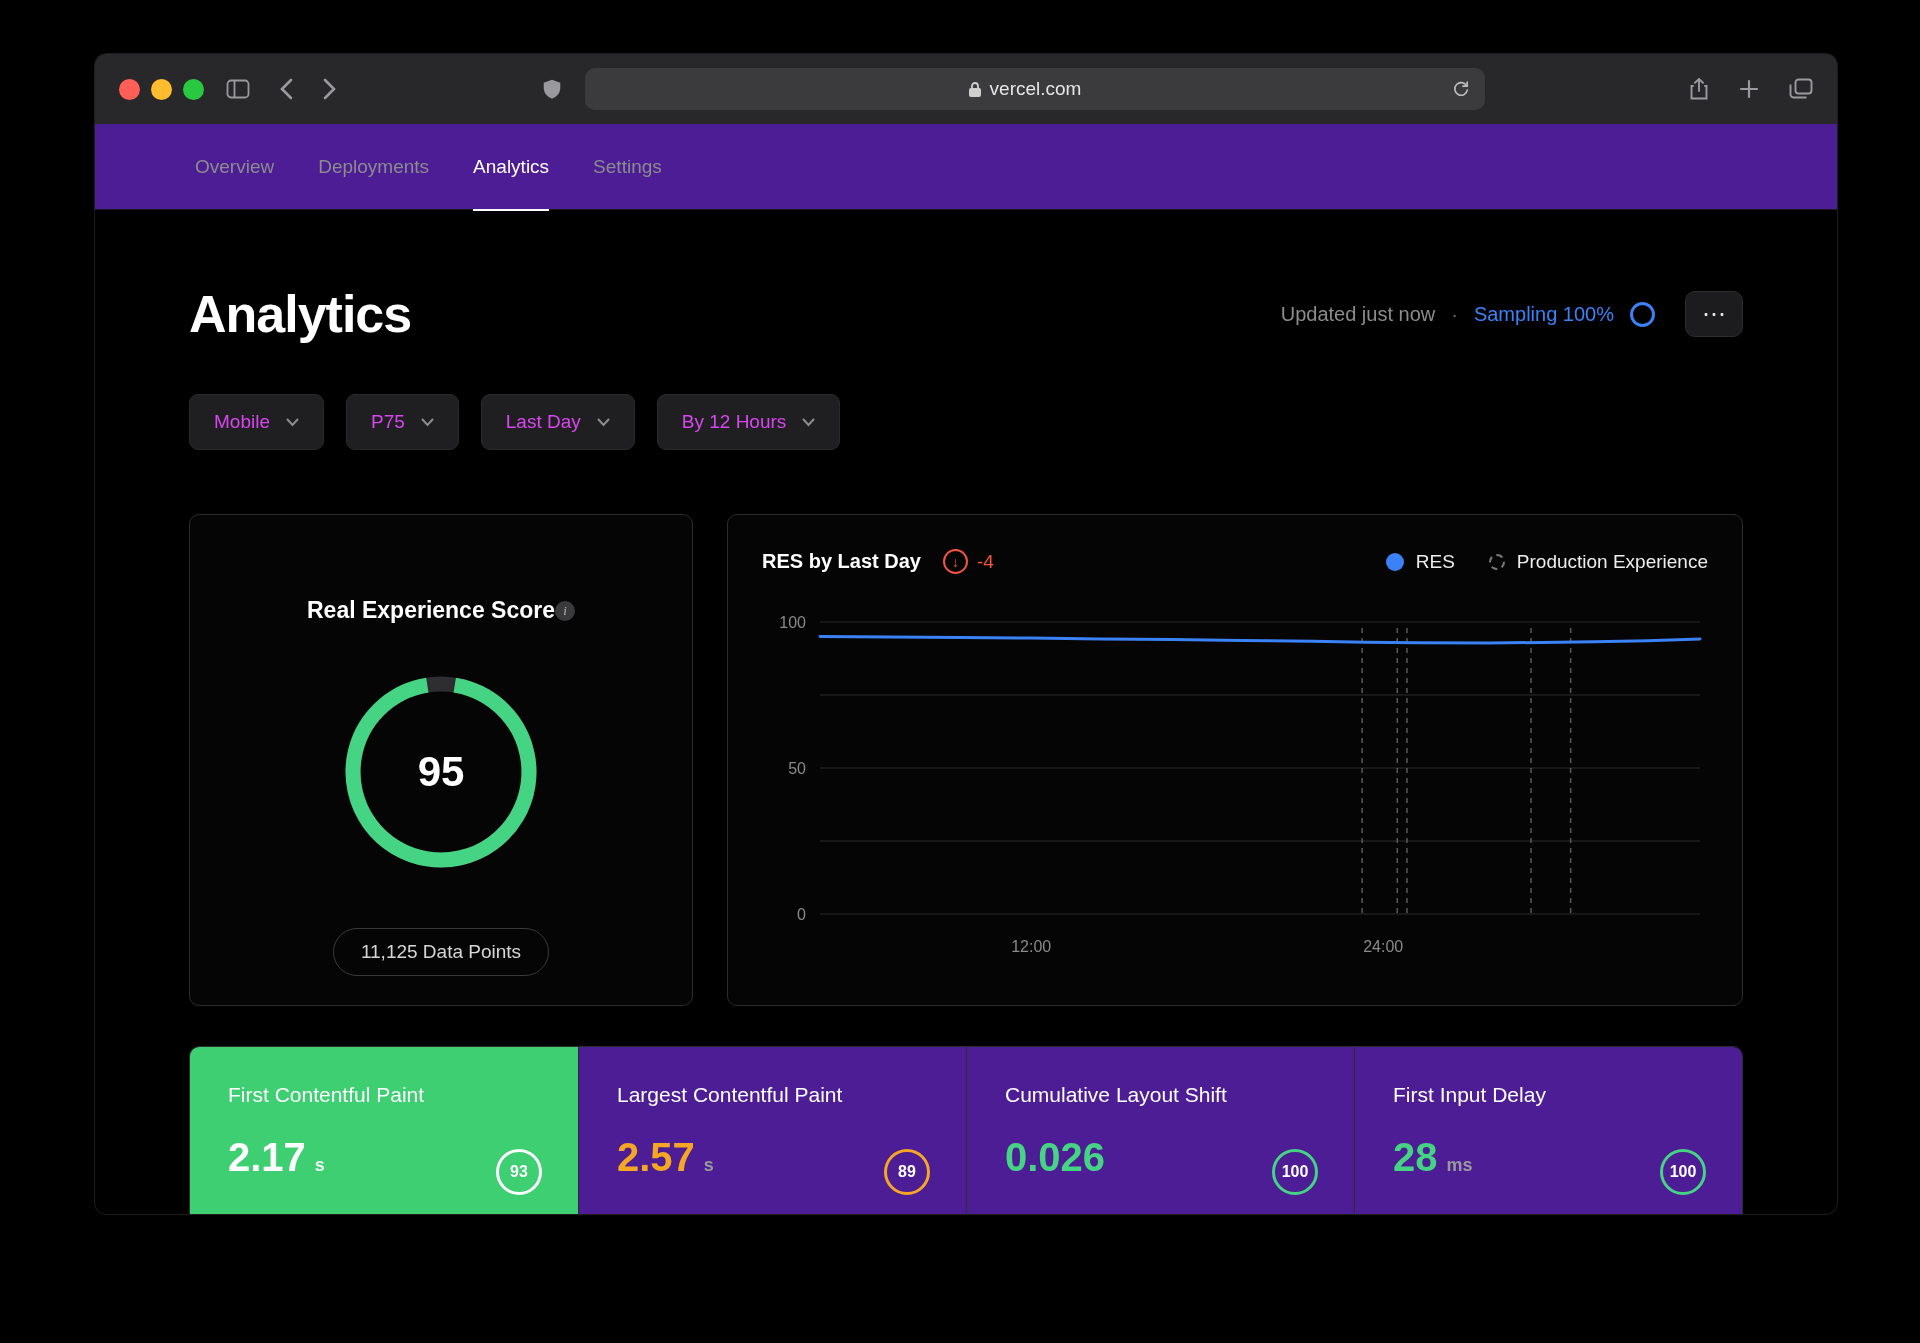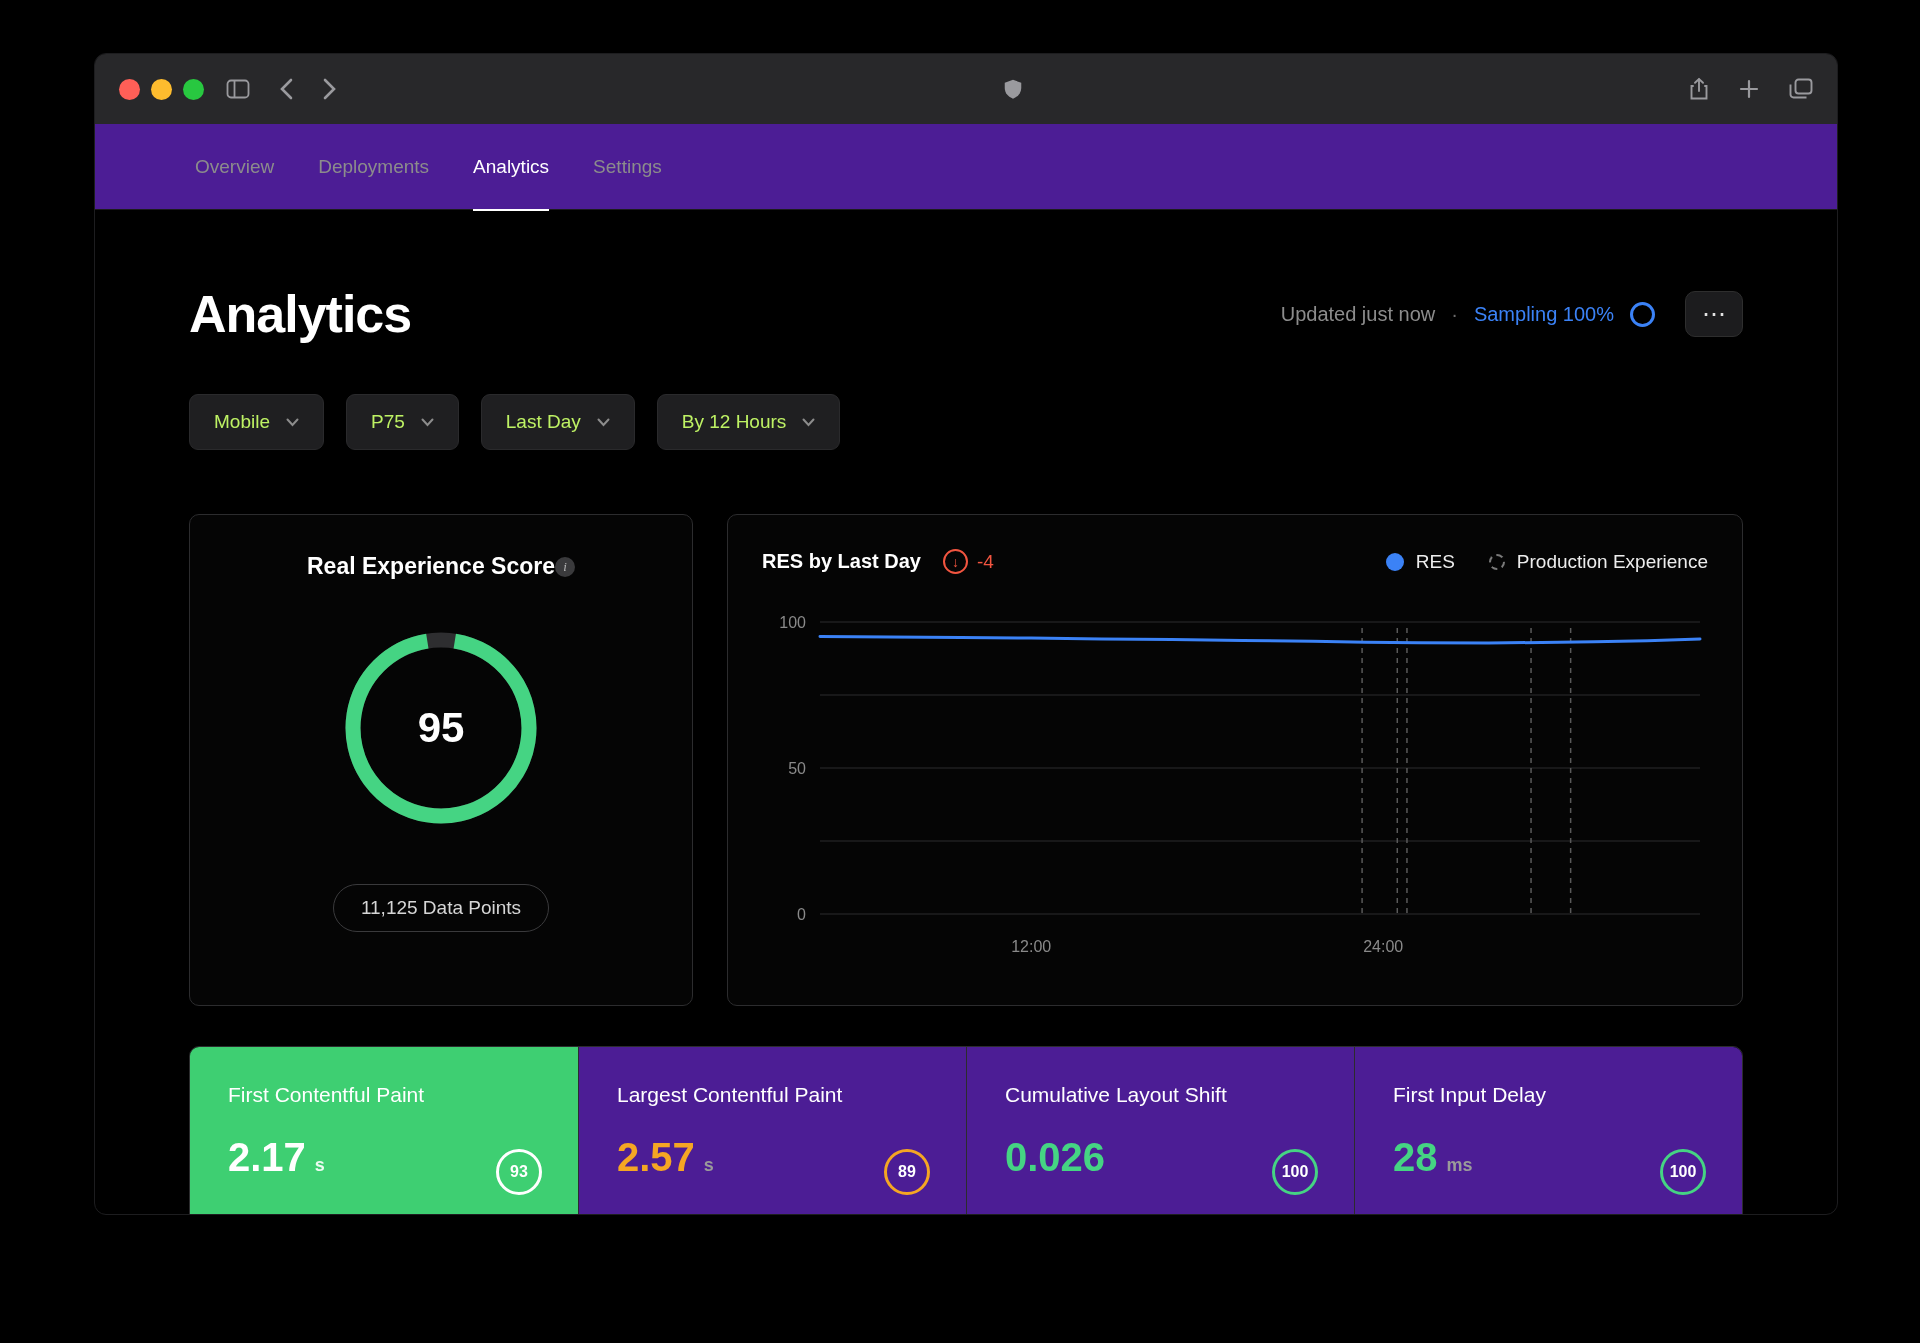--- a/index.html
+++ b/index.html
@@ -44,28 +44,28 @@
   .sampling { font-size:20px; }
   .sampling-ring { width:25px; height:25px; border-radius:50%; border:3px solid; }
   .menu-btn { width:58px; height:46px; margin-left:14px; border-radius:10px;
     background:#1c1c1e; border:1px solid #2e2e2e; color:#e3e3e3;
     display:flex; align-items:center; justify-content:center; font-size:24px; cursor:pointer; }
 
   
   .filters { margin-top:50px; display:flex; gap:22px; }
   .filter-btn { height:56px; border-radius:9px; background:#1f1f21; border:1px solid #2a2a2c;
     display:flex; align-items:center; gap:16px; padding:0 24px;
-    color:#bef264; font-size:19px; cursor:pointer; }
+    color:#d946ef; font-size:19px; cursor:pointer; }
 
   
   .cards { margin-top:64px; display:grid; grid-template-columns:504px 1fr; gap:34px; }
   .card { background:#050505; border:1px solid #2c2c2e; border-radius:10px; }
 
   .res-card { height:492px; display:flex; flex-direction:column; align-items:center; padding-top:38px; }
-  .res-title-row { display:flex; align-items:center; gap:0; }
+  .res-title-row { display:flex; align-items:center; gap:0;margin-top:44px; }
   .res-title { color:#fff; font-size:23px; font-weight:700; }
   .info-icon { width:20px; height:20px; border-radius:50%; background:#3a3a3c; color:#b6b6b6;
     font-size:13px; display:flex; align-items:center; justify-content:center; font-style:italic;
     font-family:"Liberation Serif", serif; }
   .gauge-wrap { position:relative; width:200px; height:200px; margin-top:48px; }
   .gauge-score { position:absolute; inset:0; display:flex; align-items:center; justify-content:center;
     color:#fff; font-size:42px; font-weight:700; }
   .data-points-pill { margin-top:56px; border:1px solid #3a3a3c; border-radius:999px;
     padding:12px 27px; color:#d6d6d6; font-size:19px; }
 
@@ -128,20 +128,37 @@
           <polyline points="2,2 11,11 2,20"></polyline>
         </svg>
       </span>
     </div>
     <div class="spacer"></div>
     <span class="chrome-icn">
       <svg width="22" height="24" viewBox="0 0 24 24" fill="#9a9a9e">
         <path d="M12 2 L21 5.2 V11 C21 16.6 17.2 20.6 12 22.6 C6.8 20.6 3 16.6 3 11 V5.2 Z"></path>
       </svg>
     </span>
+    <div class="url-bar">
+      <span class="url-center">
+        <span class="chrome-icn">
+          <svg width="14" height="17" viewBox="0 0 14 17" fill="#cfcfcf">
+            <rect x="1" y="7" width="12" height="9" rx="2"></rect>
+            <path d="M4 8 V5 a3 3 0 0 1 6 0 V8" fill="none" stroke="#cfcfcf" stroke-width="1.8"></path>
+          </svg>
+        </span>
+        <span>vercel.com</span>
+      </span>
+      <span class="chrome-icn">
+        <svg width="20" height="20" viewBox="0 0 24 24" fill="none" stroke="#bdbdbd" stroke-width="2" stroke-linecap="round">
+          <path d="M18.8 8.2 A7.6 7.6 0 1 0 19.6 13.4"></path>
+          <polyline points="19.4,3.6 19.4,8.6 14.4,8.6" fill="none"></polyline>
+        </svg>
+      </span>
+    </div>
     <div class="spacer"></div>
     <div class="chrome-group">
       <span class="chrome-icn">
         <svg width="20" height="24" viewBox="0 0 20 24" fill="none" stroke="#9a9a9e" stroke-width="1.9" stroke-linecap="round">
           <path d="M4 9 H2.5 V21.5 H17.5 V9 H16"></path>
           <line x1="10" y1="14" x2="10" y2="2.5"></line>
           <polyline points="6,5.8 10,2 14,5.8"></polyline>
         </svg>
       </span>
       <span class="chrome-icn">

